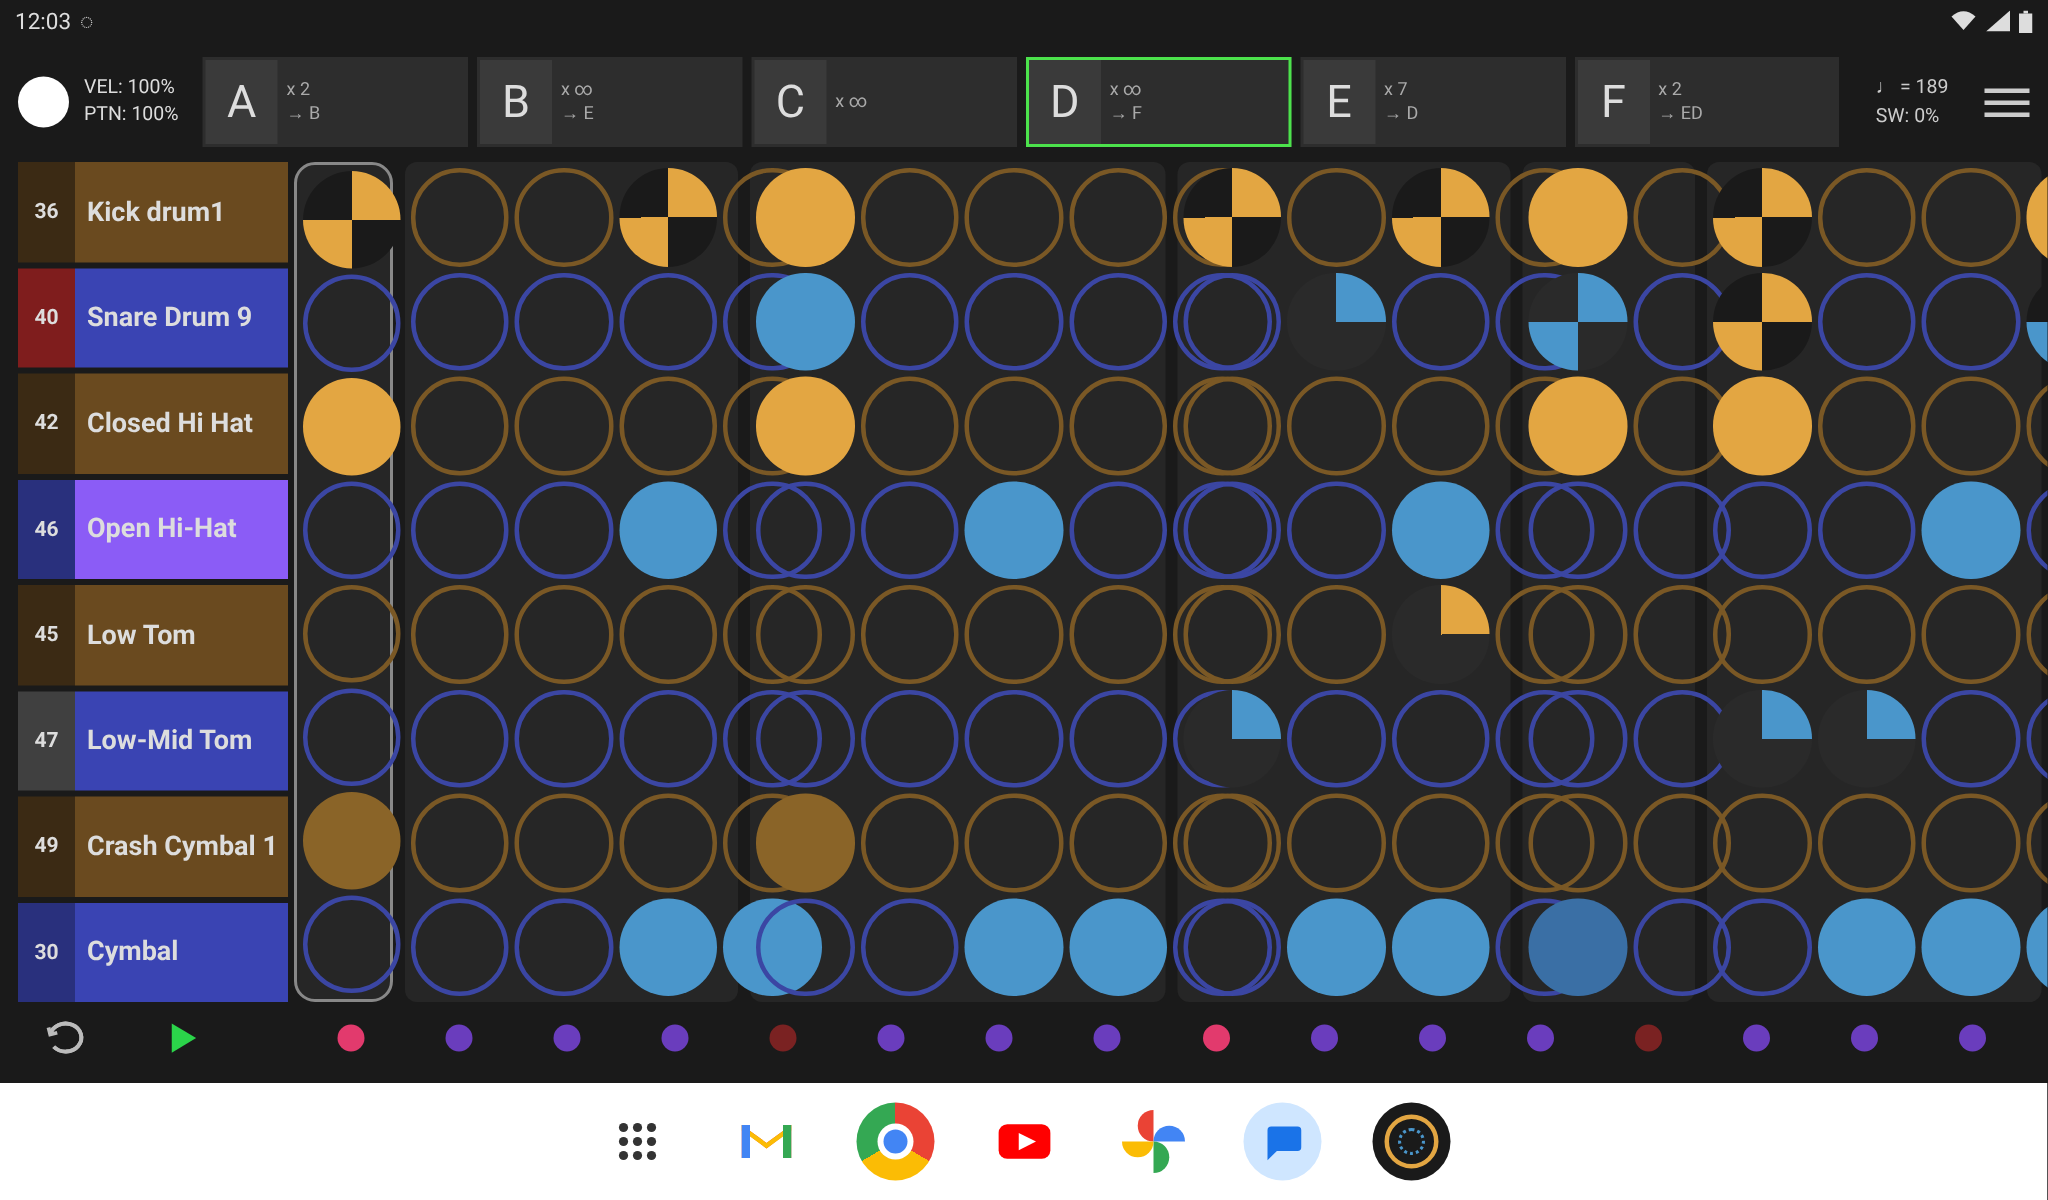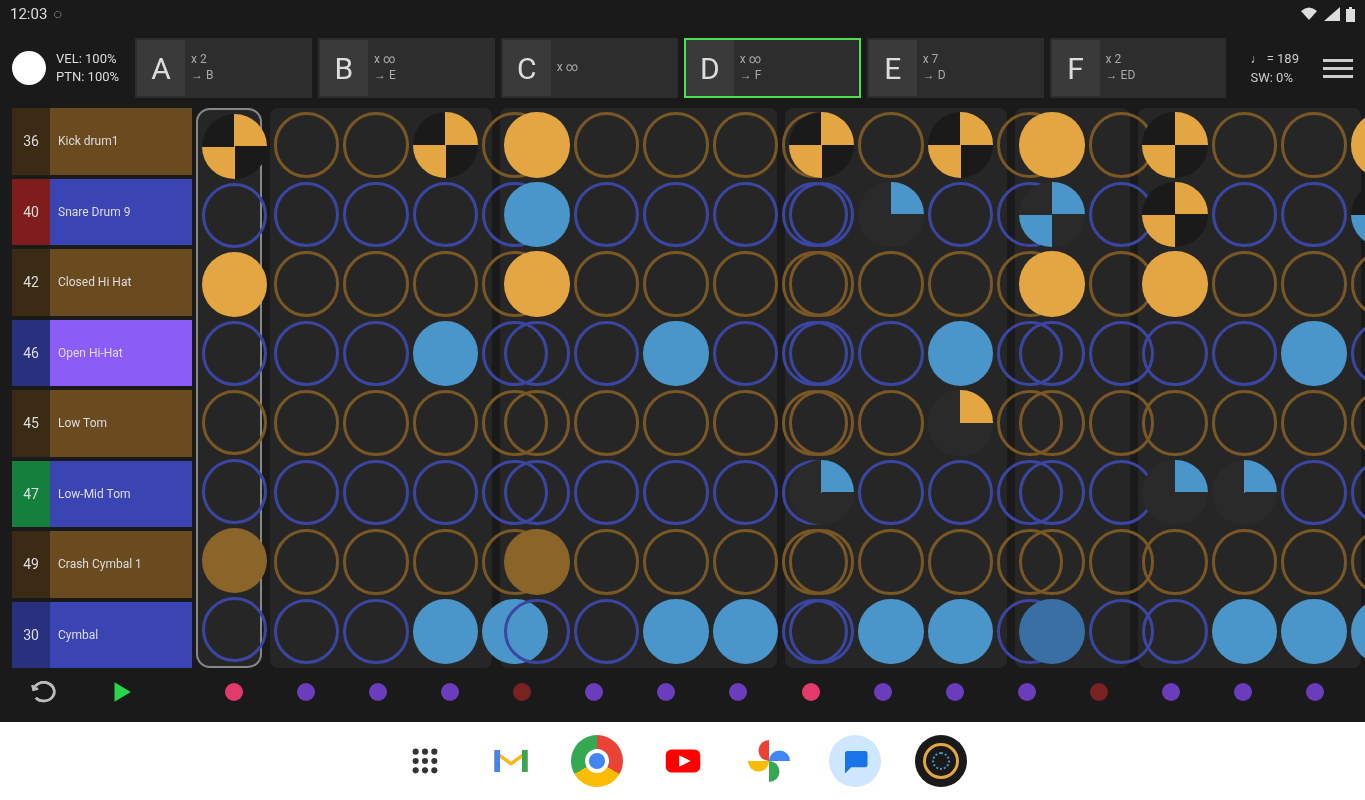--- a/index.html
+++ b/index.html
@@ -66,33 +66,34 @@
   
   .grid-area {
     height: 560px;
     display:flex;
     padding-left: 12px;
   }
   .track-labels {
     width: 180px;
     display:flex; flex-direction:column;
     gap:4px;
+    font-weight:bold;
   }
   .track-row {
     flex:1; display:flex; align-items:center;
   }
   .track-num {
     width:38px; height:100%;
     display:flex; align-items:center; justify-content:center;
     font-size:14px;
   }
   .track-name {
     flex:1; height:100%;
     display:flex; align-items:center;
-    font-size:12px;
+    font-size:18px;
     padding-left:8px;
   }
 
   .step-grid {
     flex:1;
     display:flex;
     gap: 8px;
     align-items:stretch;
     padding: 0 4px;
   }
@@ -236,21 +237,21 @@
       </div>
       <div class="track-row">
         <div class="track-num" style="background:#29307d">46</div>
         <div class="track-name" style="background:#8b5cf6">Open Hi-Hat</div>
       </div>
       <div class="track-row">
         <div class="track-num" style="background:#3b2a14">45</div>
         <div class="track-name" style="background:#6a4a1f">Low Tom</div>
       </div>
       <div class="track-row">
-        <div class="track-num" style="background:#15803d">47</div>
+        <div class="track-num" style="background:#404040">47</div>
         <div class="track-name" style="background:#3a44b3">Low-Mid Tom</div>
       </div>
       <div class="track-row">
         <div class="track-num" style="background:#3b2a14">49</div>
         <div class="track-name" style="background:#6a4a1f">Crash Cymbal 1</div>
       </div>
       <div class="track-row">
         <div class="track-num" style="background:#29307d">30</div>
         <div class="track-name" style="background:#3a44b3">Cymbal</div>
       </div>

